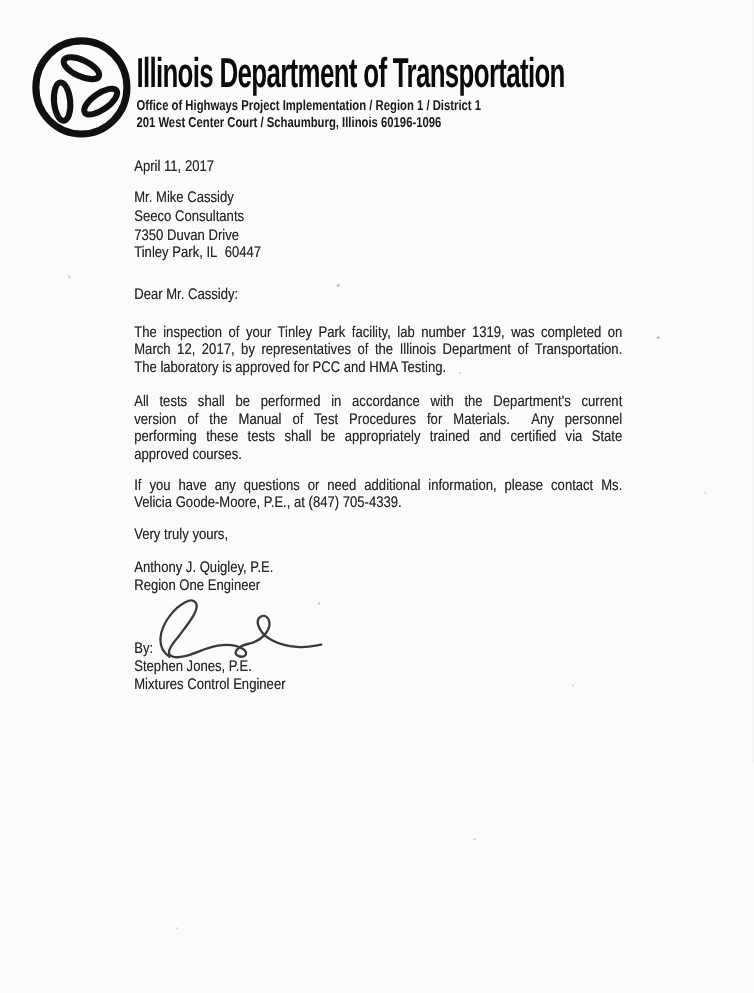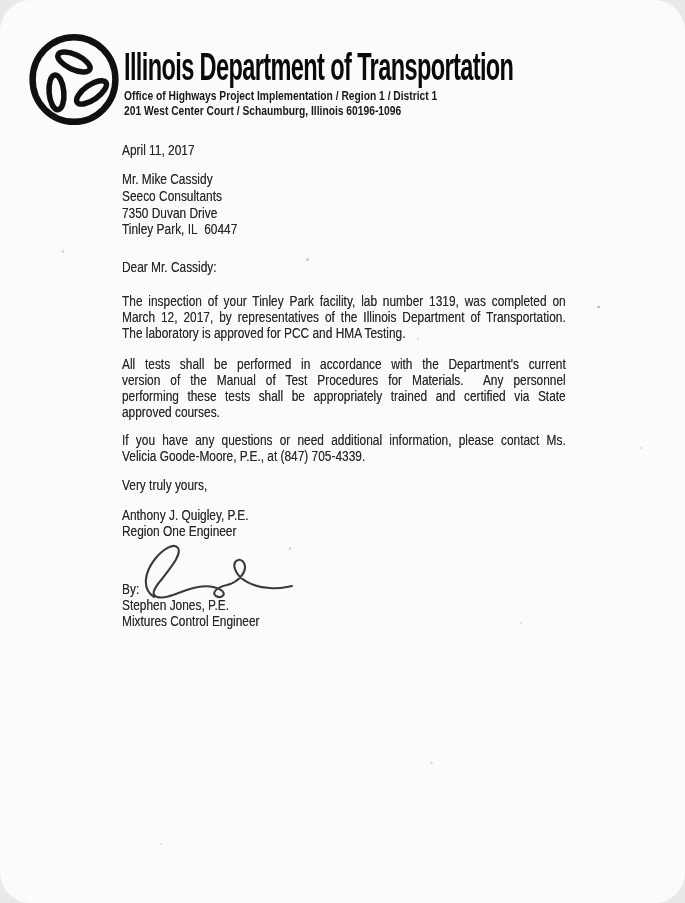--- a/index.html
+++ b/index.html
@@ -1,19 +1,19 @@
 <!DOCTYPE html>
 <html><head>
 <meta charset="utf-8">
 <style>
   html,body { margin:0; padding:0; background:#e9e9e9; }
   .page {
     position:relative; width:685px; height:903px; margin:0 auto;
     background:#fbfbfa; overflow:hidden;
-    font-family:"Liberation Sans", sans-serif; color:#262626;border-radius:31px;
+    font-family:"Liberation Sans", sans-serif; color:#262626;
   }
 
   
   .logo { position:absolute; left:28px; top:32px; width:92px; height:95px; }
   .brand-title {
     position:absolute; left:124px; top:46px;
     font-size:38px; font-weight:700; letter-spacing:-1px; white-space:nowrap;
     color:#0a0a0a; transform:scaleX(0.62); transform-origin:0 0;
   }
   .brand-sub {

